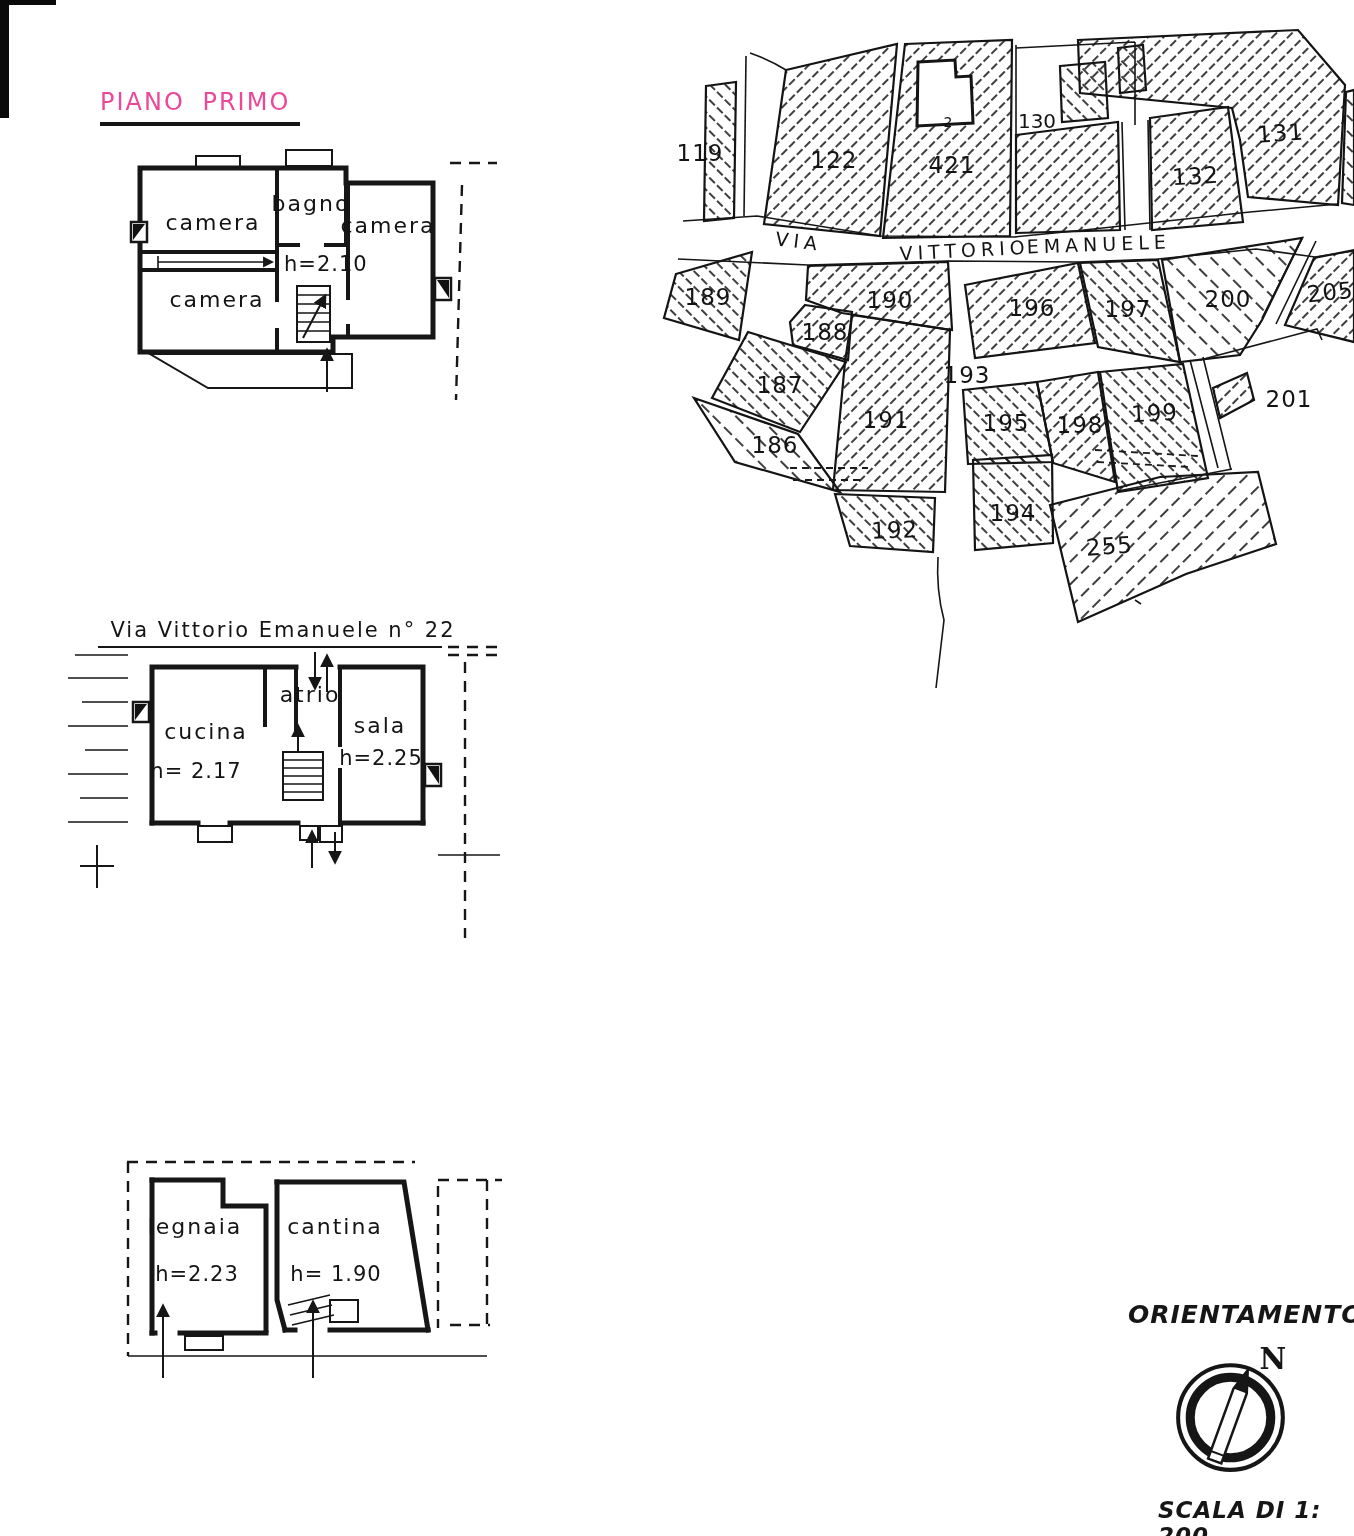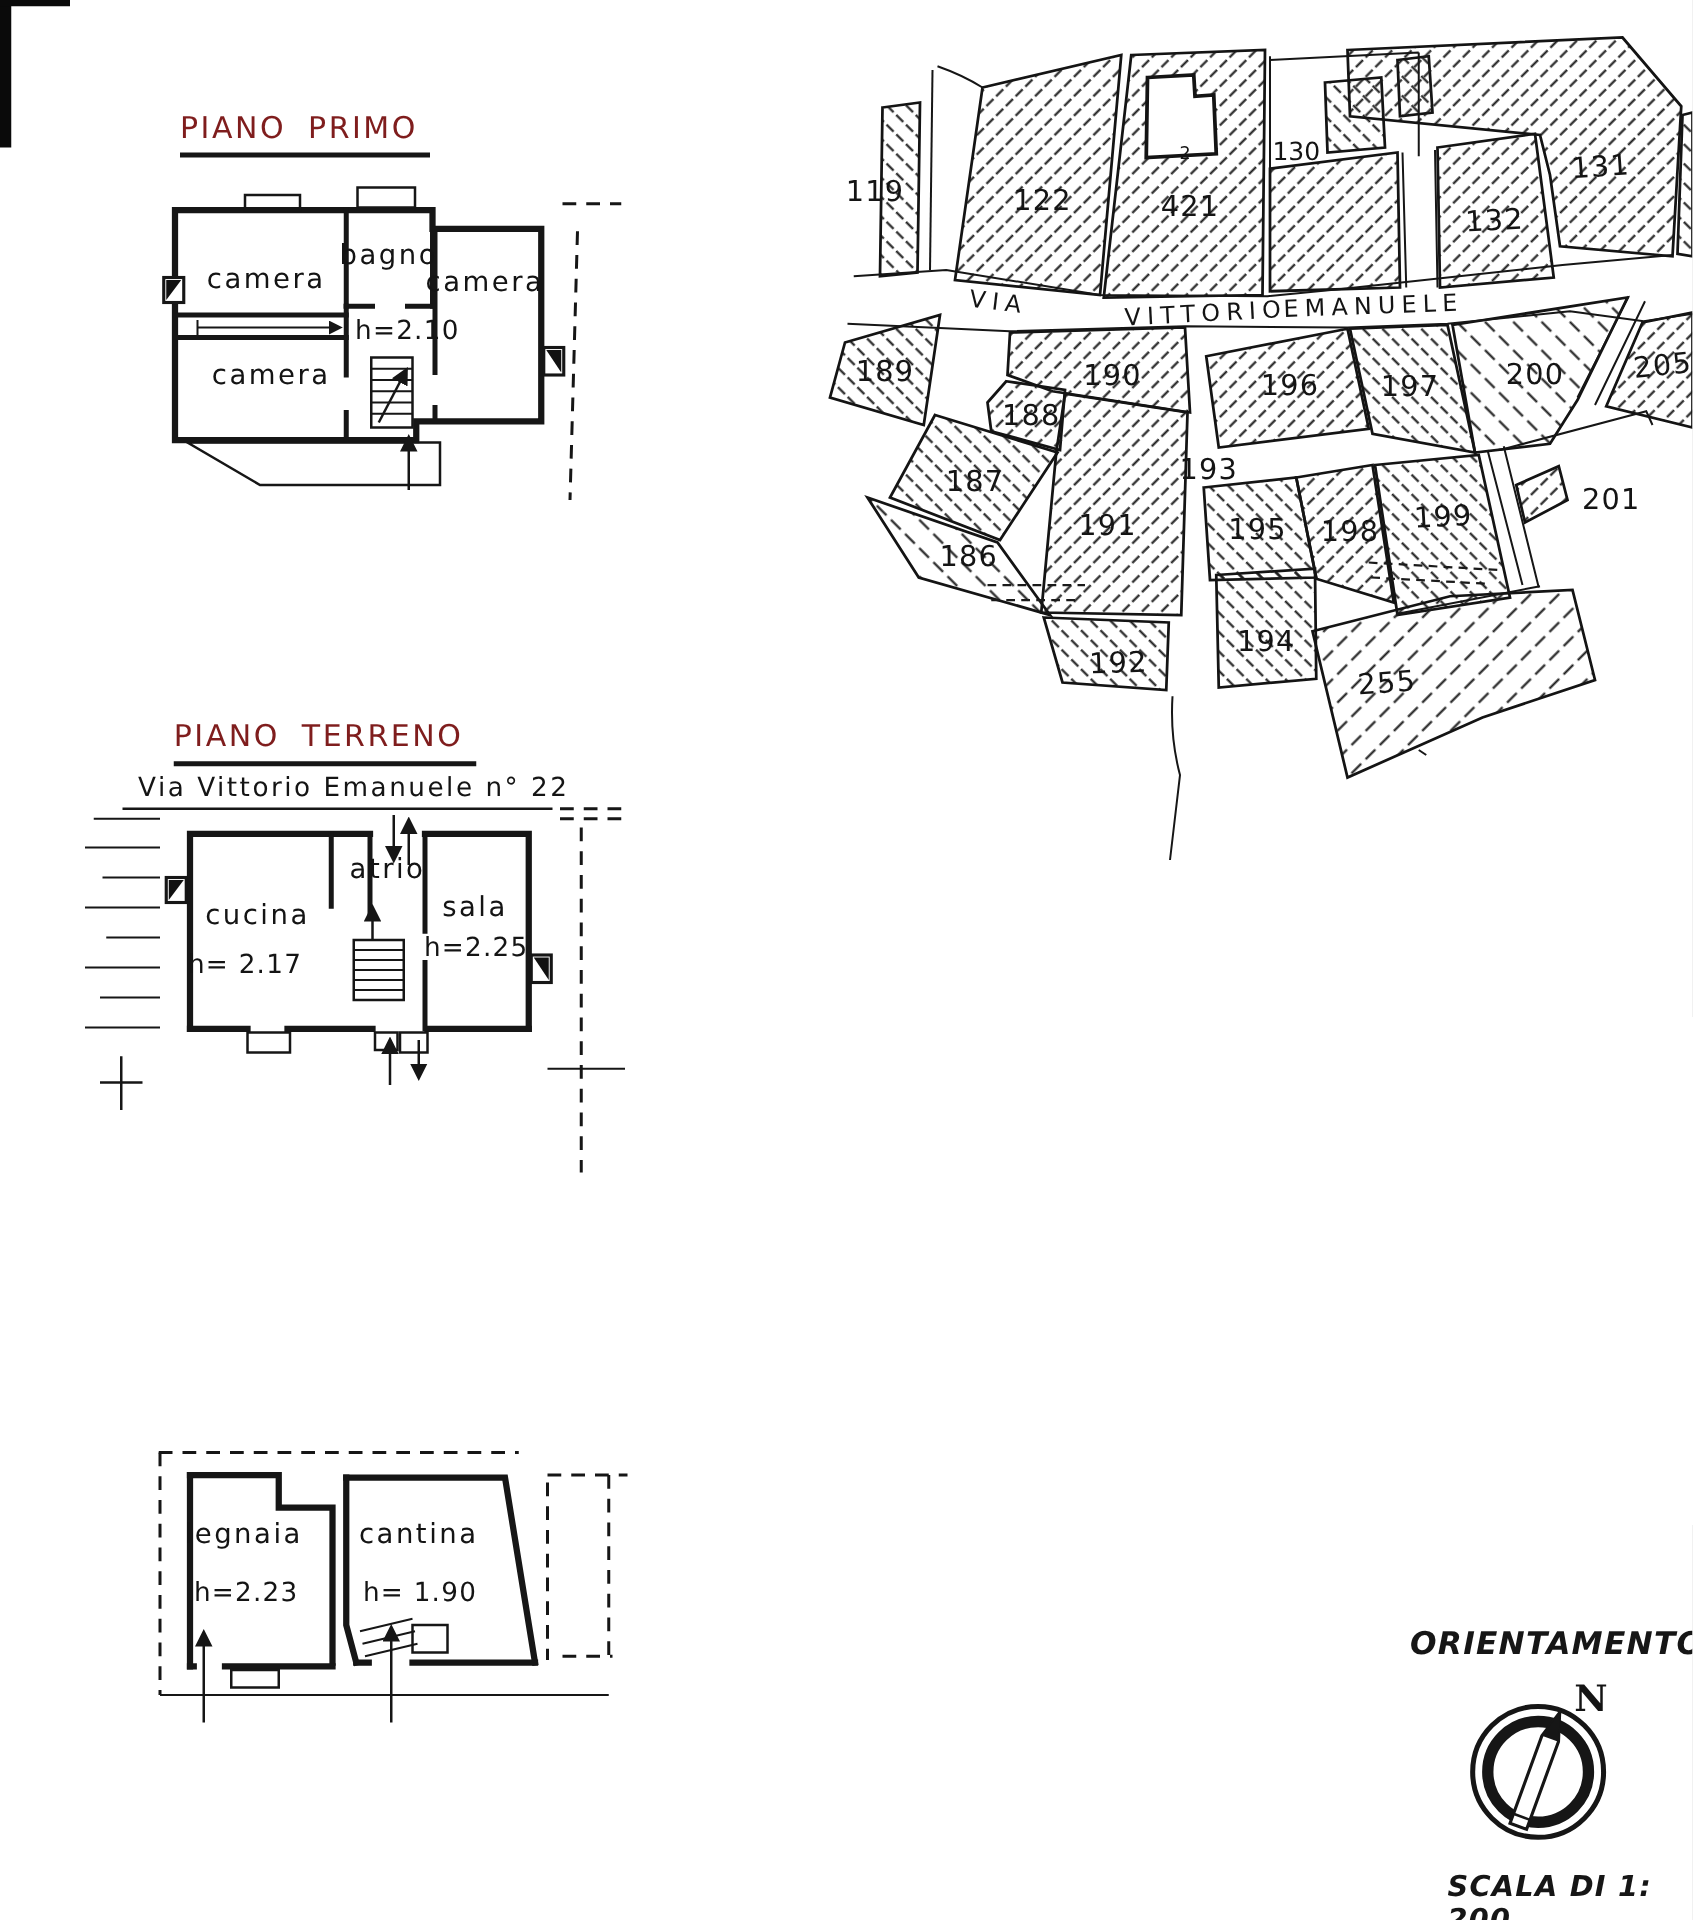--- a/index.html
+++ b/index.html
@@ -1,20 +1,20 @@
 <!DOCTYPE html>
 <html><head>
 <meta charset="utf-8">
 <style>
   html,body{margin:0;padding:0;background:#e8e8e8;}
   .page{position:relative;width:1354px;height:1536px;background:#ffffff;overflow:hidden;
         font-family:"DejaVu Sans",sans-serif;color:#161616;}
   .abs{position:absolute;}
-  .plan-title{font-size:24px;letter-spacing:2px;word-spacing:8px;color:#7f1d1d;
-              border-bottom:4px solid #161616;padding:0 10px 6px 0;display:inline-block;white-space:nowrap;margin-left:44px;}
+  .plan-title{font-size:24px;letter-spacing:2px;word-spacing:8px;color:#ec4899;
+              border-bottom:4px solid #161616;padding:0 10px 6px 0;display:inline-block;white-space:nowrap;}
   .artifact{background:#0a0a0a;}
   svg{overflow:visible;}
   svg text{font-family:"DejaVu Sans",sans-serif;fill:#141414;}
   .w{stroke:#161616;stroke-width:5;fill:none;stroke-linecap:square;}
   .w4{stroke:#161616;stroke-width:4;fill:none;stroke-linecap:square;}
   .t{stroke:#161616;stroke-width:2;fill:none;}
   .t15{stroke:#161616;stroke-width:1.6;fill:none;}
   .dash{stroke:#161616;stroke-width:2.4;fill:none;stroke-dasharray:11 8;}
   .dashthin{stroke:#1a1a1a;stroke-width:1.8;fill:none;stroke-dasharray:7 5;}
   .roomlbl{font-size:22px;letter-spacing:2px;}
@@ -88,23 +88,20 @@
       <path class="dash" d="M450,163 H497"></path>
       <path class="dash" d="M462,185 L456,400"></path>
     </g>
     <text class="roomlbl" x="213" y="230" text-anchor="middle">camera</text>
     <text class="roomlbl" x="311" y="211" text-anchor="middle">bagno</text>
     <text class="roomlbl" x="388" y="233" text-anchor="middle">camera</text>
     <text class="roomlbl" x="217" y="307" text-anchor="middle">camera</text>
     <text class="hlbl" x="284" y="271">h=2.10</text>
   </svg>
 
-  <div class="abs" style="left:95px;top:575px;">
-    <span class="plan-title">PIANO TERRENO</span>
-  </div>
 
   <svg class="abs" style="left:65px;top:595px;" width="440" height="350" viewBox="65 595 440 350">
     <defs>
       <marker id="aT" viewBox="0 0 10 10" refX="8" refY="5" markerWidth="7" markerHeight="7" orient="auto-start-reverse">
         <path d="M0,0L10,5L0,10z" fill="#161616"></path>
       </marker>
     </defs>
     <text class="caption" x="283" y="637" text-anchor="middle">Via Vittorio Emanuele  n° 22</text>
     <g>
       <path class="t" d="M98,647 H442" stroke-width="3"></path>

